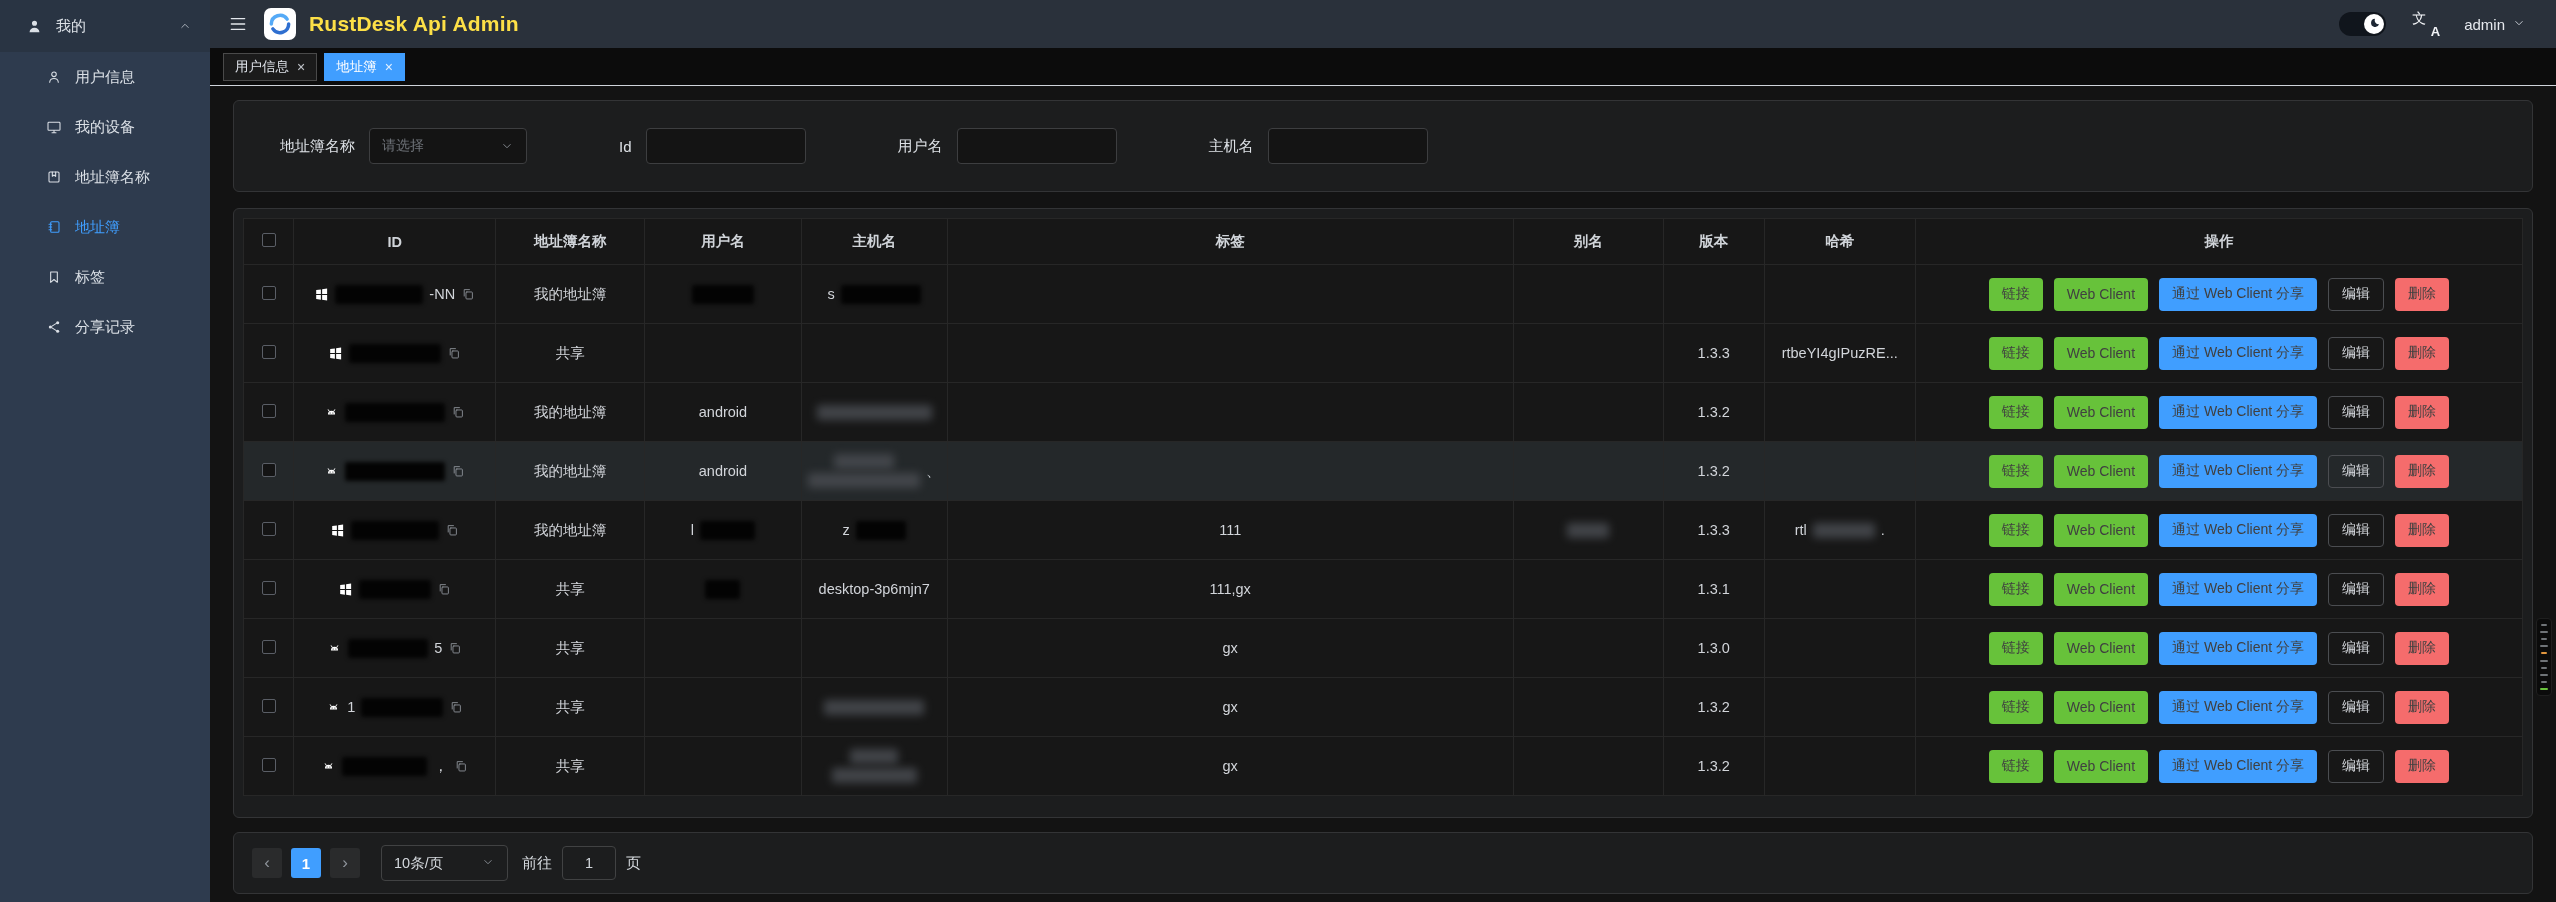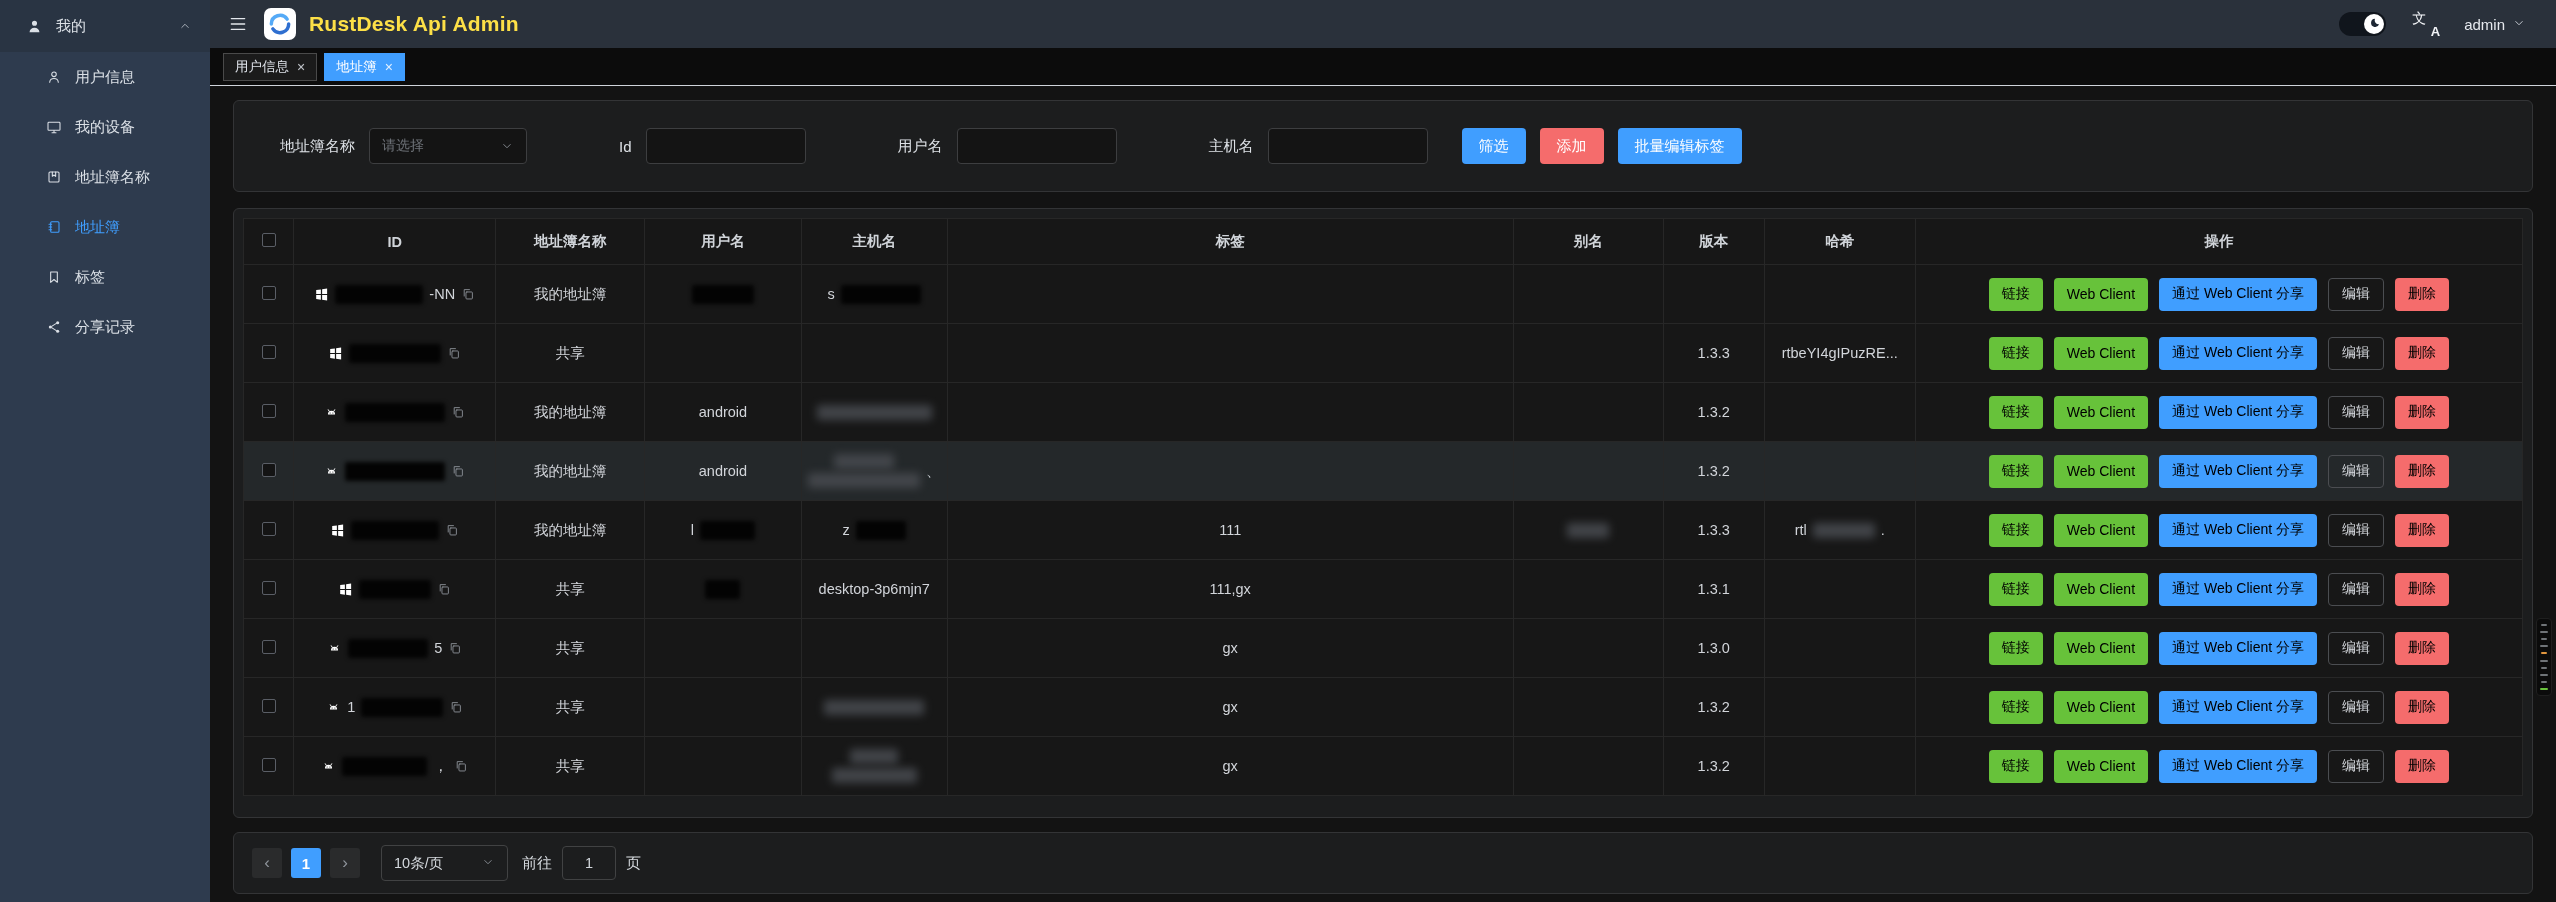--- a/index.html
+++ b/index.html
@@ -70,21 +70,21 @@
   .cellflex { display:flex; align-items:center; justify-content:center; gap:6px; }
   .cb { width:14px; height:14px; border:1px solid #5a5e66; border-radius:2px; background:#141414;
     display:inline-block; cursor:pointer; }
   .osic { color:#ffffff; }
   .copyic { color:#8a8f96; cursor:pointer; }
   .redacted { display:inline-block; border-radius:2px; }
   .redacted.dark { background:#030303; height:19px; filter:blur(2px); }
   .redacted.light { background:#46494e; height:15px; filter:blur(4px); opacity:.9; }
   .red2 { display:flex; flex-direction:column; gap:4px; align-items:center; }
   .actions { gap:11px; }
-  .abtn { height:33px; padding:0 13px; border:none; border-radius:4px; color:#000000; font-size:14px;
+  .abtn { height:33px; padding:0 13px; border:none; border-radius:4px; color:#404040; font-size:14px;
     font-family:inherit; cursor:pointer; white-space:nowrap; }
   .abtn.success { background:#67c23a; }
   .abtn.primary { background:#409eff; }
   .abtn.plain { background:transparent; border:1px solid #4b4d51; color:#d5d8dd; }
   .abtn.danger { background:#f56c6c; }
 
   
   .pagination-panel { height:62px; display:flex; align-items:center; padding:0 18px; }
   .pg-btn { width:30px; height:30px; background:#2a2b2c; border-radius:3px; color:#8f949b;
     display:flex; align-items:center; justify-content:center; font-size:17px; margin-right:9px; cursor:pointer; }
@@ -229,25 +229,20 @@
         </div>
         <div class="field">
           <span class="flabel">用户名</span>
           <div class="input"></div>
         </div>
         <div class="field">
           <span class="flabel">主机名</span>
           <div class="input"></div>
         </div>
       </div>
-    <div class="filter-buttons">
-        <button class="btn primary">筛选</button>
-        <button class="btn danger">添加</button>
-        <button class="btn primary">批量编辑标签</button>
-      </div>
   </div>
 
   <div class="panel table-panel">
     <table>
       <colgroup>
           <col style="width: 50px;">
           <col style="width: 200px;">
           <col style="width: 148px;">
           <col style="width: 155px;">
           <col style="width: 145px;">

